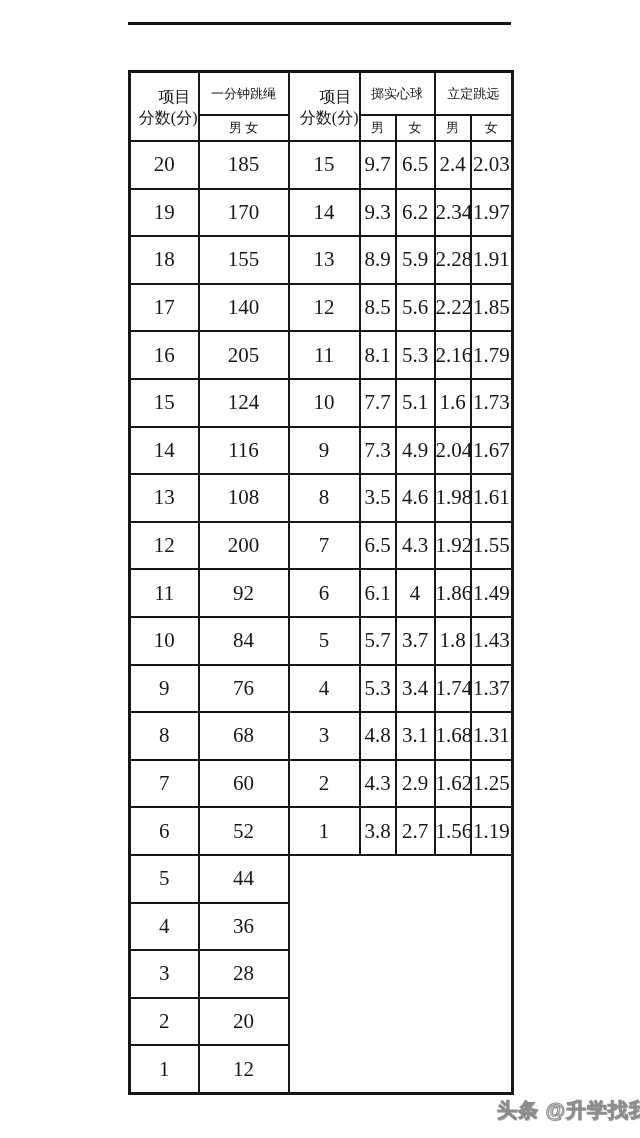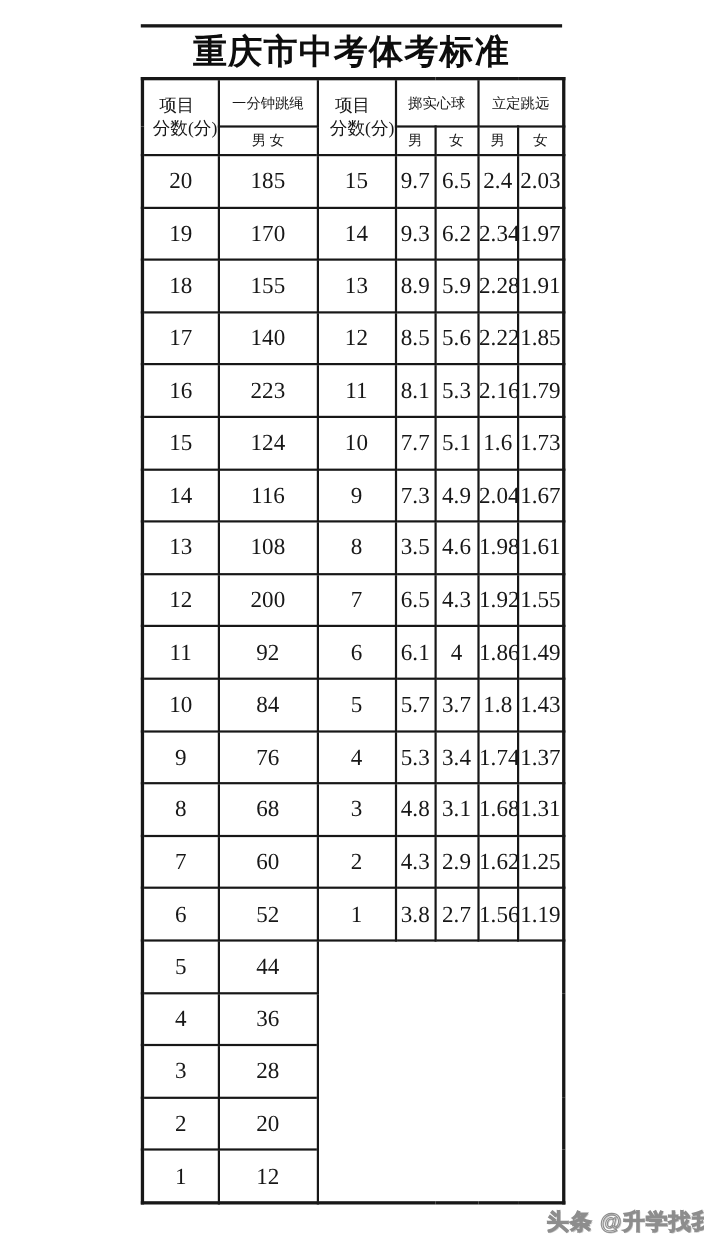--- a/index.html
+++ b/index.html
@@ -68,20 +68,21 @@
   }
   tr.hdr-row1 th { height: 41px; }
   tr.hdr-row2 th { height: 24px; }
   th.corner {
     vertical-align: top;
     font-size: 16px;
     line-height: 21px;
     padding-top: 3px;
   }
   th.corner .t1 {
+    text-align: right;
     padding-right: 7px;
   }
   th.corner .t2 {
     text-align: right;
     padding-left: 2px;
     white-space: nowrap;
   }
   tbody td {
     height: 45.6px;
     font-size: 21px;
@@ -103,21 +104,20 @@
     white-space: nowrap;
   }
 </style>
 </head>
 <body>
 
 <div class="page">
 
   <div class="top-rule"></div>
 
-  <div class="title">重庆市中考体考标准</div>
 
   <table class="standards">
     <colgroup>
       <col style="width:69px">
       <col style="width:90px">
       <col style="width:71px">
       <col style="width:36px">
       <col style="width:39px">
       <col style="width:36px">
       <col style="width:42px">
@@ -176,21 +176,21 @@
           <td>17</td>
           <td>140</td>
           <td>12</td>
           <td>8.5</td>
           <td>5.6</td>
           <td>2.22</td>
           <td>1.85</td>
         </tr>
         <tr>
           <td>16</td>
-          <td>223</td>
+          <td>205</td>
           <td>11</td>
           <td>8.1</td>
           <td>5.3</td>
           <td>2.16</td>
           <td>1.79</td>
         </tr>
         <tr>
           <td>15</td>
           <td>124</td>
           <td>10</td>

